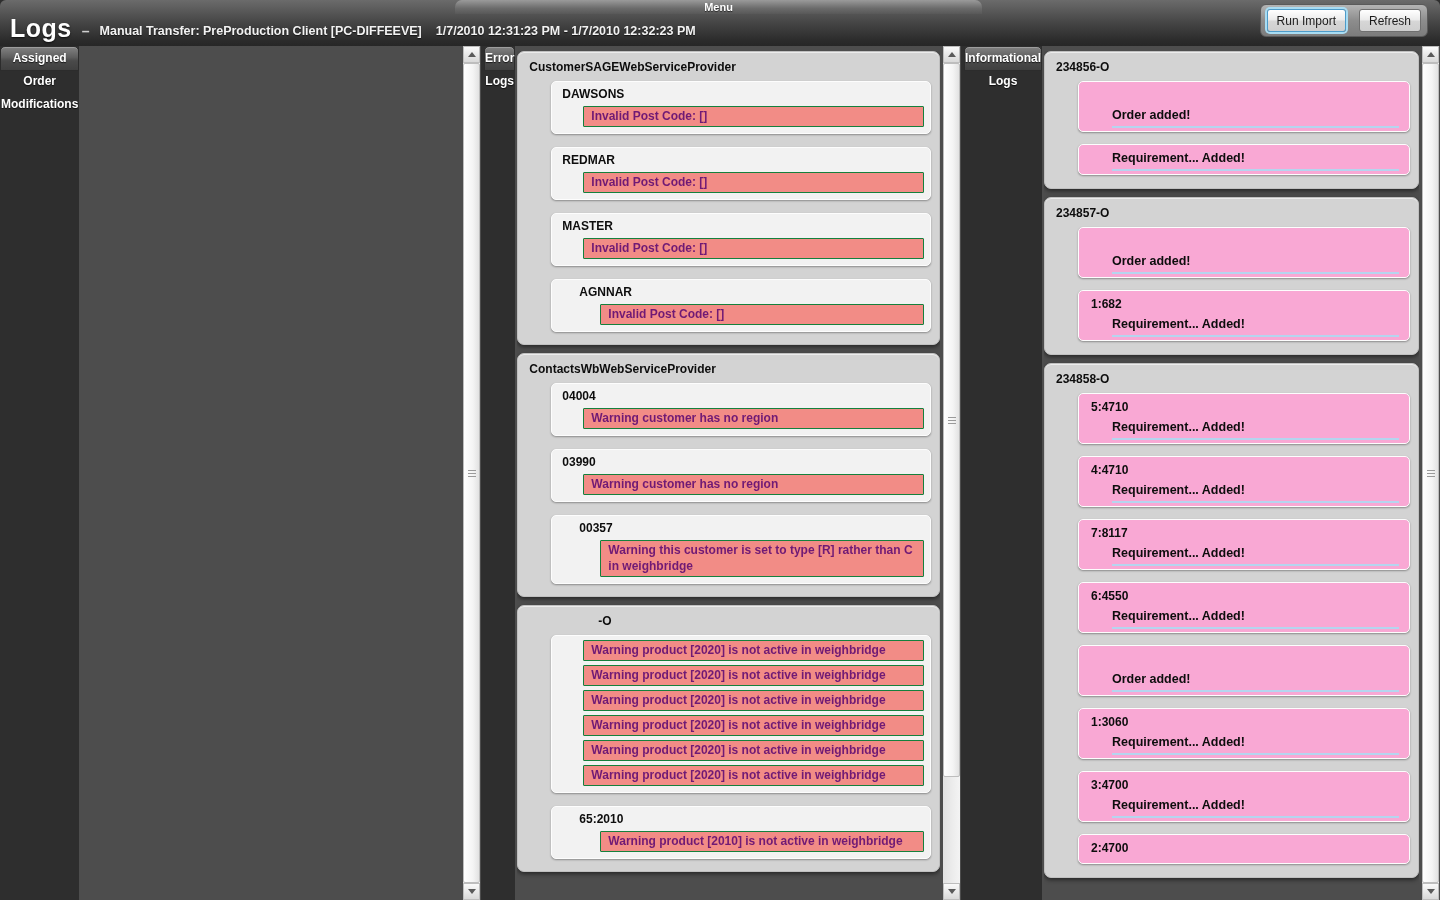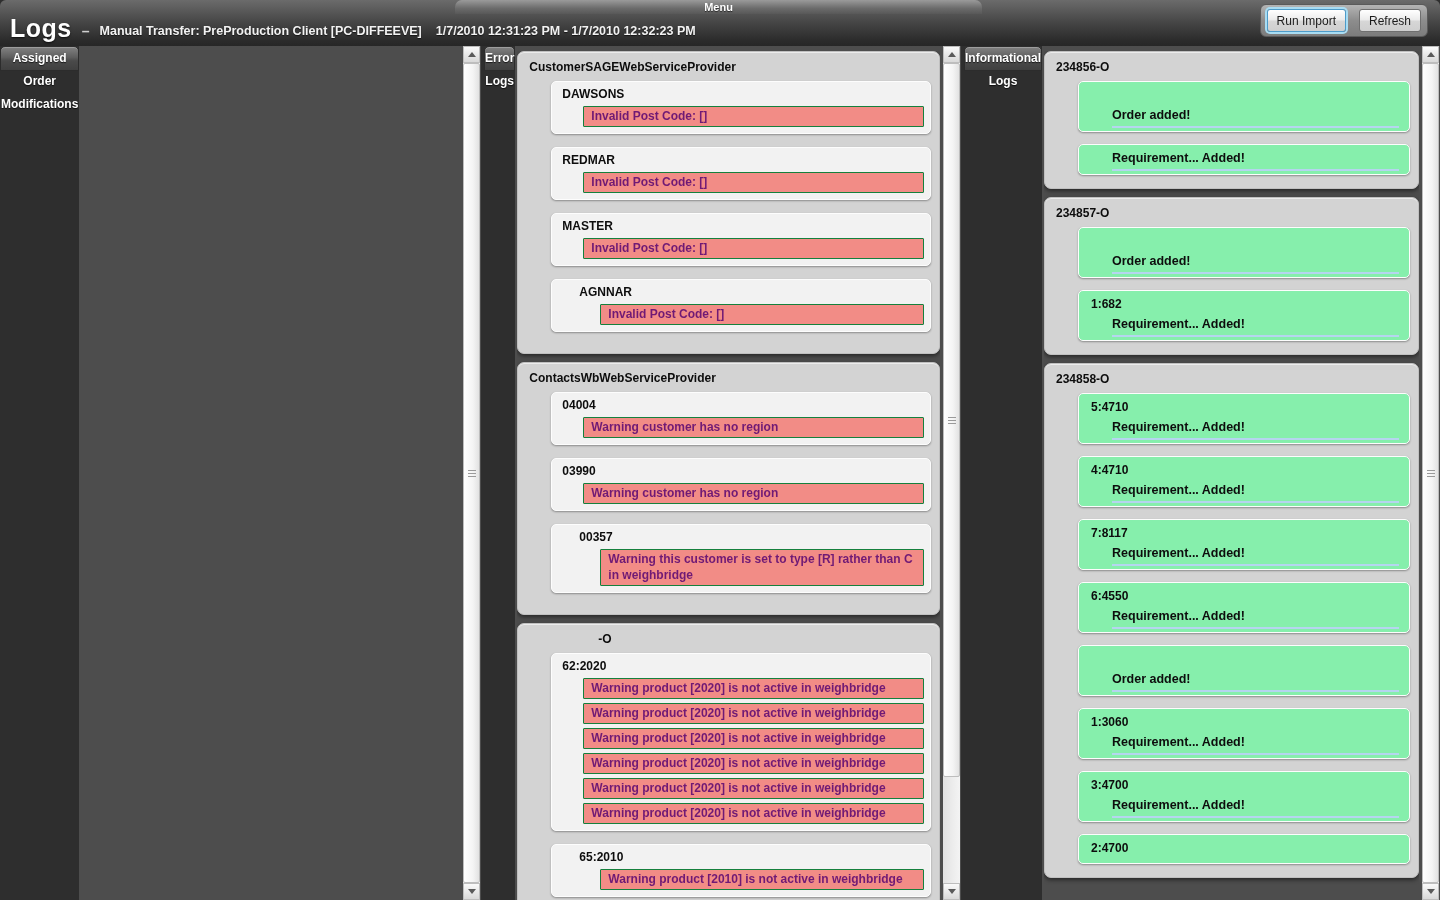--- a/index.html
+++ b/index.html
@@ -81,29 +81,29 @@
   
   .log-group { background:#d3d3d3; border:1px solid #c0c0c0; border-radius:7px;
                box-shadow:0 2px 4px rgba(0,0,0,.5), inset 0 1px 0 #ececec;
                margin-bottom:8px; padding:4px 8px 11px 8px; }
   .group-header { font-size:12px; font-weight:700; color:#0d0d0d; padding:4px 0 7px 3px; }
   .group-header.indent { padding-left:72px; }
 
   .log-entry { background:#f2f2f2; border:1px solid #fdfdfd; border-radius:5px;
                box-shadow:0 1px 2px rgba(0,0,0,.35);
                margin:0 0 13px 25px; padding:4px 6px 5px 9px; }
-  .log-group .log-entry:last-child { margin-bottom:10px;padding-left:26px; }
+  .log-group .log-entry:last-child { margin-bottom:1px;padding-left:26px; }
   .entry-code { font-size:12px; font-weight:700; color:#0d0d0d; line-height:15px;
                 margin:1px 0 4px 1px; min-height:15px; }
   .warn-bar { background:#f28c86; border:1px solid #15803d; border-radius:1px;
               margin:0 0 4px 22px; padding:1px 7px 2px 7px;
               font-size:12px; font-weight:700; color:#701a75; line-height:16px; }
   .log-entry .warn-bar:last-child { margin-bottom:1px; }
 
-  .info-entry { background:#86efac; border:1px solid #fdfdfd; border-radius:5px;
+  .info-entry { background:#f9a8d4; border:1px solid #fdfdfd; border-radius:5px;
                 box-shadow:0 1px 2px rgba(0,0,0,.35);
                 margin:0 0 12px 25px; padding:5px 8px 3px 11px; }
   .log-group .info-entry:last-child { margin-bottom:2px; }
   .info-msg { font-size:12.5px; font-weight:700; color:#0d0d0d; line-height:17px;
               margin:0 2px 0 22px; padding-bottom:2px; border-bottom:2px solid #b5d5ef; }
 </style>
 </head>
 <body>
 
 <div class="app-header">
@@ -176,21 +176,20 @@
               <div class="warn-bar">Warning customer has no region</div>
             </div>
             <div class="log-entry">
               <div class="entry-code">00357</div>
               <div class="warn-bar">Warning this customer is set to type [R] rather than C in weighbridge</div>
             </div>
           </div>
           <div class="log-group">
             <div class="group-header indent">-O</div>
             <div class="log-entry">
-              <div class="entry-code">62:2020</div>
               <div class="warn-bar">Warning product [2020] is not active in weighbridge</div>
               <div class="warn-bar">Warning product [2020] is not active in weighbridge</div>
               <div class="warn-bar">Warning product [2020] is not active in weighbridge</div>
               <div class="warn-bar">Warning product [2020] is not active in weighbridge</div>
               <div class="warn-bar">Warning product [2020] is not active in weighbridge</div>
               <div class="warn-bar">Warning product [2020] is not active in weighbridge</div>
             </div>
             <div class="log-entry">
               <div class="entry-code">65:2010</div>
               <div class="warn-bar">Warning product [2010] is not active in weighbridge</div>

